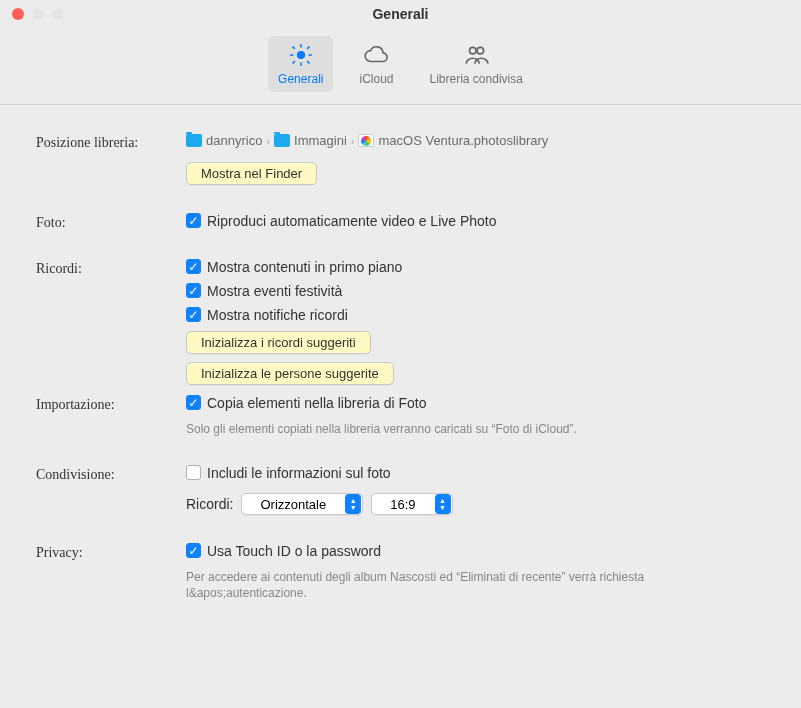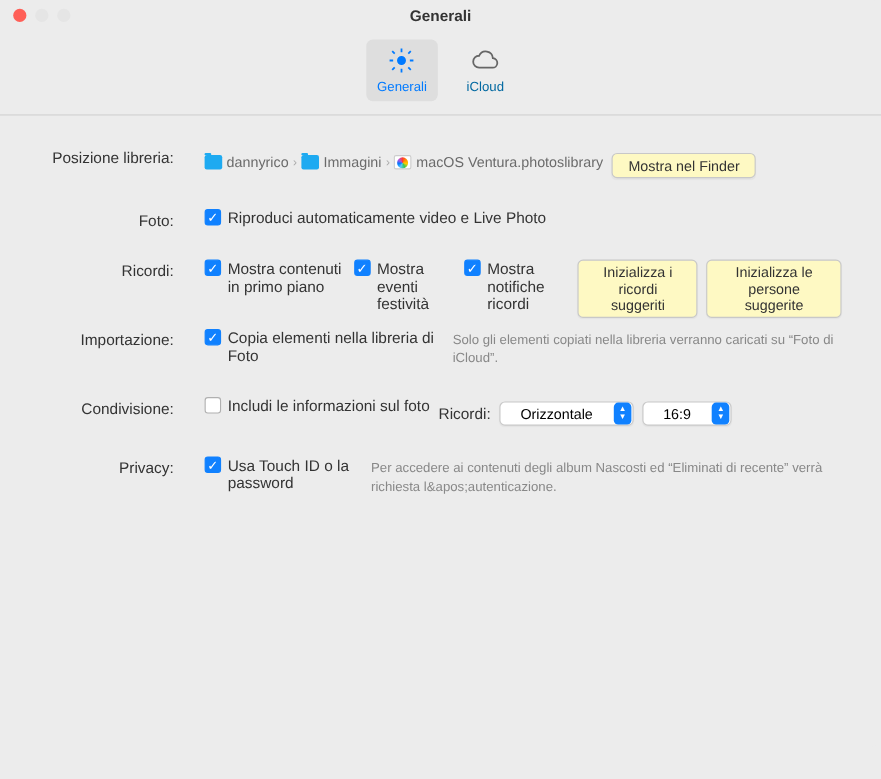--- a/index.html
+++ b/index.html
@@ -54,49 +54,49 @@
 }
 .toolbar-tab {
   display: flex;
   flex-direction: column;
   align-items: center;
   gap: 4px;
   padding: 6px 10px;
   border-radius: 6px;
   cursor: pointer;
   font-size: 12px;
-  color: #0369a1;
+  color: #737373;
 }
 .toolbar-tab.active {
   background: #dedede;
   color: #007aff;
 }
 .toolbar-tab.active svg { stroke: #007aff; fill: #007aff; }
 .toolbar-tab svg { width: 26px; height: 26px; stroke: #666; fill: none; stroke-width: 1.5; }
 .content {
   padding: 28px 36px 20px 36px;
 }
 .row {
   display: flex;
   align-items: flex-start;
   margin-bottom: 10px;
 }
 .row-label {
   width: 150px;
-  text-align: right;
   font-size: 14px;
   color: #333;
-  padding-right: 28px;
+  padding-right: 9px;
   padding-top: 2px;
   flex-shrink: 0;
+  font-family: Liberation Serif, serif;
 }
 .row-content {
   flex: 1;
   display: flex;
-  flex-direction: row;
+  flex-direction: column;
   gap: 8px;
 }
 .breadcrumb {
   display: flex;
   align-items: center;
   gap: 4px;
   font-size: 13px;
   color: #6b6b6b;
 }
 .bc-item {
@@ -251,20 +251,28 @@
           <path d="M12 2v3M12 19v3M4.2 4.2l2.1 2.1M17.7 17.7l2.1 2.1M2 12h3M19 12h3M4.2 19.8l2.1-2.1M17.7 6.3l2.1-2.1"></path>
         </svg>
       <span>Generali</span>
     </div>
     <div class="toolbar-tab">
       <svg viewBox="0 0 24 24">
           <path d="M7 18a5 5 0 0 1 0-10 6 6 0 0 1 11.5 2A4 4 0 0 1 18 18H7z"></path>
         </svg>
       <span>iCloud</span>
     </div>
+    <div class="toolbar-tab">
+      <svg viewBox="0 0 24 24">
+          <circle cx="9" cy="8" r="3"></circle>
+          <circle cx="16" cy="8" r="3"></circle>
+          <path d="M3 20c0-3 3-5 6-5s6 2 6 5M11 20c0-3 3-5 6-5s6 2 6 5"></path>
+        </svg>
+      <span>Libreria condivisa</span>
+    </div>
   </div>
 
   <div class="content">
 
     <div class="row">
       <div class="row-label">Posizione libreria:</div>
       <div class="row-content">
         <div class="breadcrumb">
           <div class="bc-item">
             <span class="bc-folder"></span>

